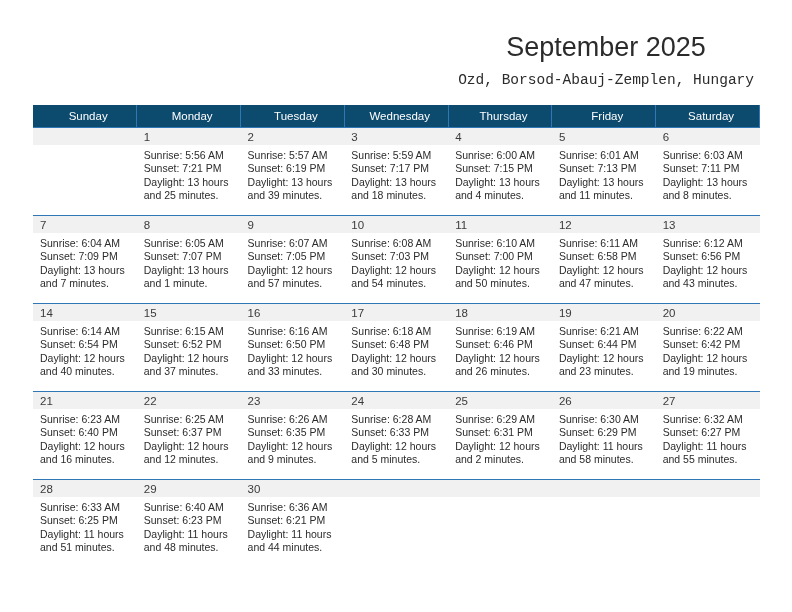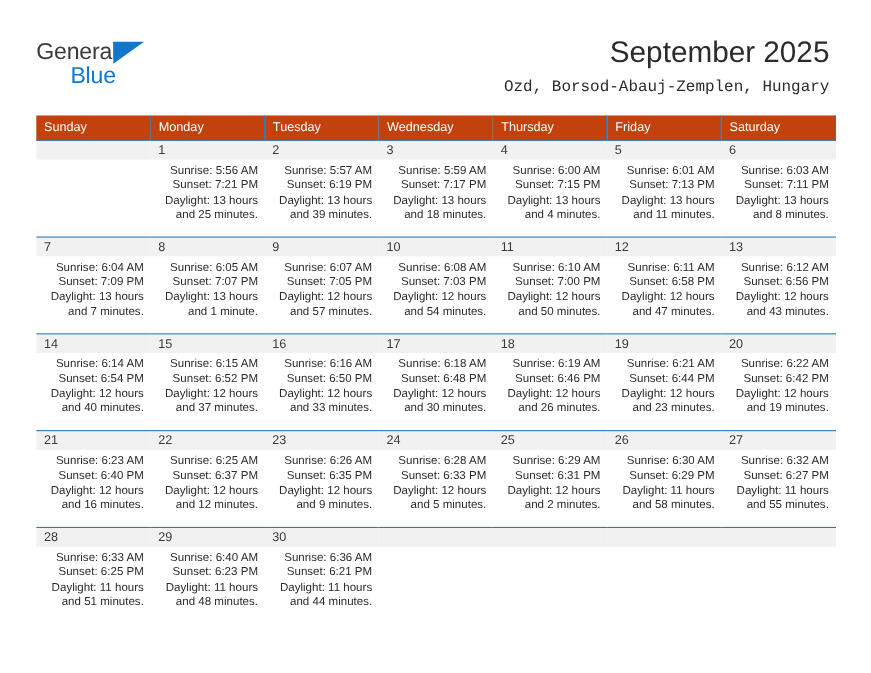--- a/index.html
+++ b/index.html
@@ -62,21 +62,21 @@
     font-size: 21px;
     letter-spacing: -0.2px;
     color: #1277cc;
     line-height: 24px;
   }
 
   .title-block {
     position: absolute;
     right: 38px;
     top: 30px;
-    text-align: right;
+    text-align: center;
     margin-left: 15px;
   }
   .cal-title {
     font-size: 27px;
     font-weight: normal;
     color: #2b2b2b;
     line-height: 34px;
     white-space: nowrap;
   }
   .cal-subtitle {
@@ -91,25 +91,25 @@
   
   .calendar {
     position: absolute;
     left: 33px;
     top: 105px;
     width: 727px;
     border-collapse: collapse;
     table-layout: fixed;
   }
   .calendar th {
-    background: #c2410c;
+    background: #0c4a6e;
     color: #ffffff;
     font-size: 11.5px;
     font-weight: normal;
-    text-align: left;
+    text-align: center;
     padding: 5px 0 5px 7px;
     height: 19px;
     box-sizing: border-box;
     border-right: 1px solid #3077b6;
   }
   .calendar td {
     vertical-align: top;
     padding: 0;
     width: 103.85px;
     border-top: 1px solid #3077b6;
@@ -124,38 +124,32 @@
     padding: 3px 0 3px 7px;
     height: 17px;
     box-sizing: border-box;
     line-height: 12px;
   }
   .cellbody {
     padding: 4px 6px 0 7px;
     font-size: 10.5px;
     line-height: 13.3px;
     color: #2b2b2b;
-    text-align: right;
   }
   .cellbody div {
     white-space: nowrap;
   }
 </style>
 </head>
 <body>
 
 <div class="page">
 
   <div class="header">
 
-    <div class="logo">
-      <span class="logo-general">General</span>
-      <span class="logo-triangle"></span>
-      <span class="logo-blue">Blue</span>
-    </div>
 
     <div class="title-block">
       <div class="cal-title">September 2025</div>
       <div class="cal-subtitle">Ozd, Borsod-Abauj-Zemplen, Hungary</div>
     </div>
 
   </div>
 
   <table class="calendar">
     <thead>

